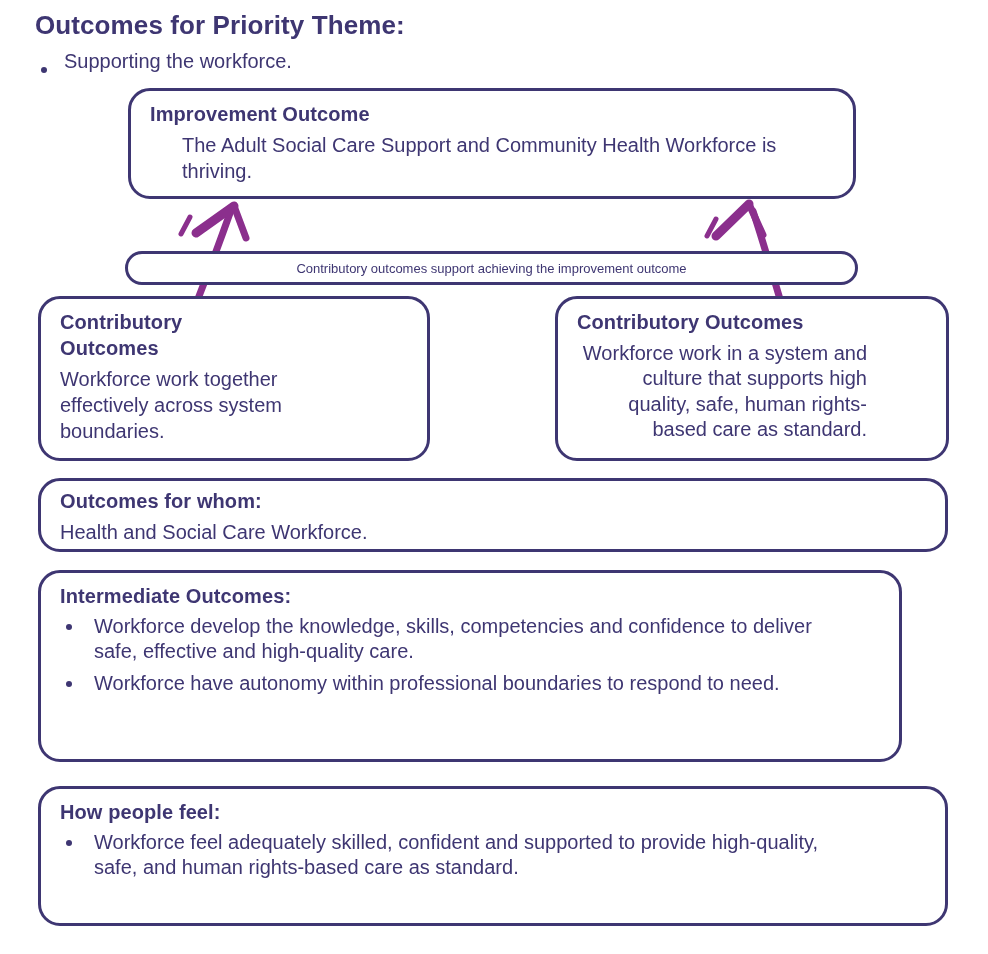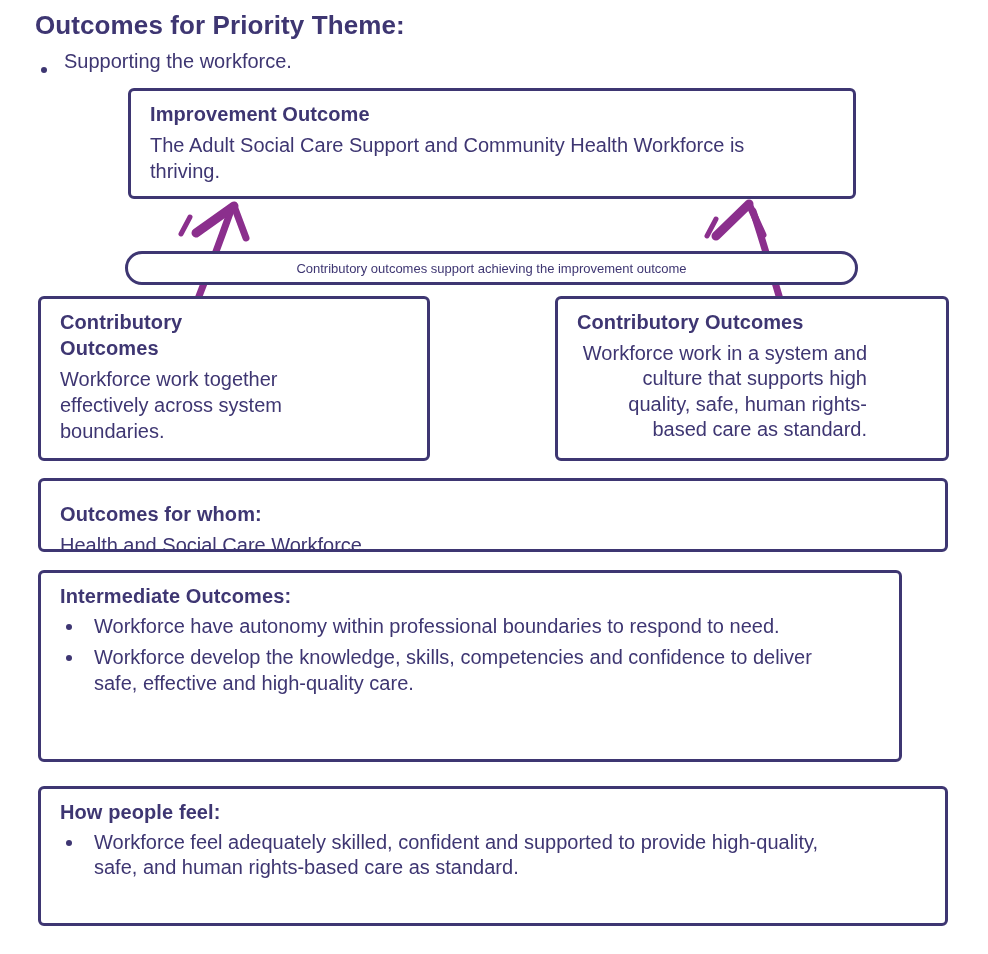--- a/index.html
+++ b/index.html
@@ -15,44 +15,44 @@
     overflow:hidden;margin:0 auto;
   }
   
   .page-header{position:absolute;left:35px;top:10px;}
   .page-title{font-size:26px;font-weight:bold;letter-spacing:.1px;}
   .page-bullet{display:flex;align-items:flex-end;margin-top:9px;margin-left:6px;}
   .hdot{width:6px;height:6px;border-radius:50%;background:var(--ink);margin:9px 17px 0 0;flex:none;}
   .page-bullet-text{font-size:20px;}
   
   .box{
-    position:absolute;border:3px solid var(--ink);border-radius:6px;
+    position:absolute;border:3px solid var(--ink);border-radius:22px;
     background:var(--bg);padding:11px 19px;z-index:2;
   }
   .box-heading{font-size:20px;font-weight:bold;line-height:1.28;margin-bottom:4px;letter-spacing:.1px;}
   .box-body{font-size:20px;line-height:1.3;}
   
   .improvement{left:128px;top:88px;width:728px;height:111px;}
-  .improvement .box-body{max-width:630px;}
+  .improvement .box-body{max-width:630px;margin-left:32px;}
   
   .pill{
     position:absolute;left:125px;top:251px;width:733px;height:34px;
     border:3px solid var(--ink);border-radius:20px;background:var(--bg);
     display:flex;align-items:center;justify-content:center;z-index:3;
   }
   .pill-text{font-size:13px;white-space:nowrap;}
   
   .contrib-left{left:38px;top:296px;width:392px;height:165px;}
   .contrib-left .box-heading{max-width:150px;margin-bottom:6px;}
   .contrib-left .box-body{max-width:268px;line-height:1.29;}
   .contrib-right{left:555px;top:296px;width:394px;height:165px;}
   .contrib-right .box-heading{margin-bottom:5px;}
   .contrib-right .box-body{max-width:290px;line-height:1.28;text-align:right;}
   
-  .whom{left:38px;top:478px;width:910px;height:74px;padding-top:21px;}
+  .whom{left:38px;top:478px;width:910px;height:74px;padding-top:8px;}
   .intermediate{left:38px;top:570px;width:864px;height:192px;}
   .feel{left:38px;top:786px;width:910px;height:140px;}
   .bullets{list-style:none;margin-top:4px;}
   .bul{display:flex;align-items:flex-start;margin:2px 0 6px 4px;}
   .bdot{width:6px;height:6px;border-radius:50%;background:var(--ink);margin:10px 22px 0 2px;flex:none;}
   .b-text{font-size:20px;line-height:1.28;max-width:738px;}
   
   .arrows{position:absolute;left:0;top:0;width:988px;height:954px;z-index:1;pointer-events:none;}
   .arrows path{stroke:var(--arrow);fill:none;stroke-linecap:round;}
 </style>
@@ -106,25 +106,25 @@
   <div class="box whom">
     <div class="box-heading">Outcomes for whom:</div>
     <div class="box-body">Health and Social Care Workforce.</div>
   </div>
 
   <div class="box intermediate">
     <div class="box-heading">Intermediate Outcomes:</div>
     <ul class="bullets">
       <li class="bul">
         <span class="bdot"></span>
-        <span class="b-text">Workforce have autonomy within professional boundaries to respond to need.</span>
+        <span class="b-text">Workforce develop the knowledge, skills, competencies and confidence to deliver safe, effective and high-quality care.</span>
       </li>
       <li class="bul">
         <span class="bdot"></span>
-        <span class="b-text">Workforce develop the knowledge, skills, competencies and confidence to deliver safe, effective and high-quality care.</span>
+        <span class="b-text">Workforce have autonomy within professional boundaries to respond to need.</span>
       </li>
     </ul>
   </div>
 
   <div class="box feel">
     <div class="box-heading">How people feel:</div>
     <ul class="bullets">
       <li class="bul">
         <span class="bdot"></span>
         <span class="b-text">Workforce feel adequately skilled, confident and supported to provide high-quality, safe, and human rights-based care as standard.</span>

